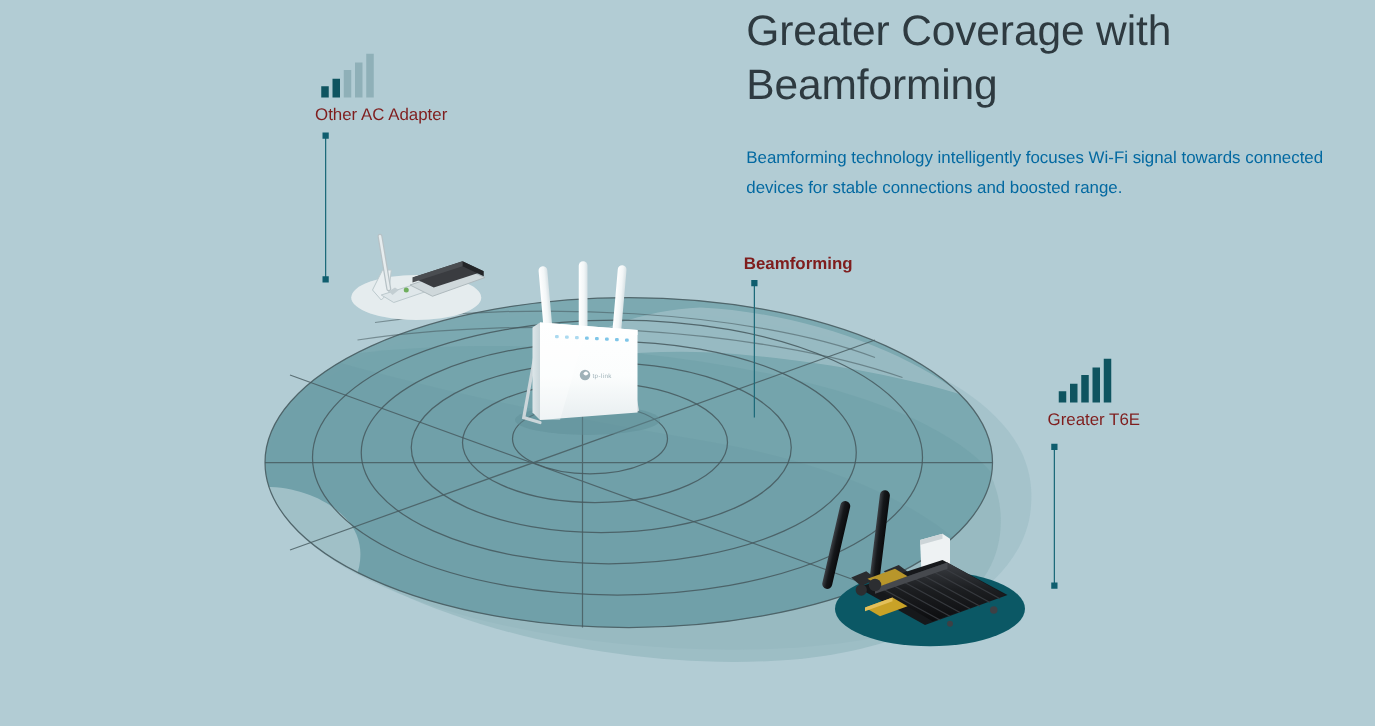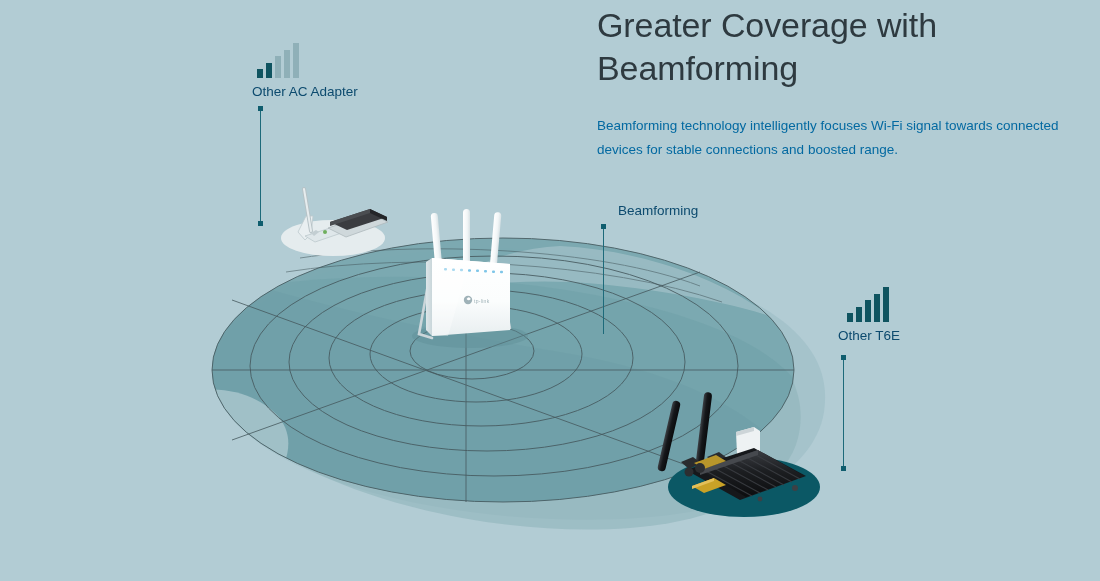--- a/index.html
+++ b/index.html
@@ -31,26 +31,26 @@
     padding-top:24px;
     font-size:13.5px;
     line-height:1.72;
     color:#0369a1;
   }
 
   
   .label{
     position:absolute;
     font-size:13.5px;
-    color:#0c4a6e;
+    color:#7f1d1d;
     white-space:nowrap;
   }
   #label-other-ac-adapter{left:252px;top:84px;}
   #label-archer-t6e{left:838px;top:328px;}
-  #label-beamforming{left:618px;top:203px;}
+  #label-beamforming{left:595px;top:203px;font-weight:bold;}
 
   
   .bars{position:absolute;display:flex;align-items:flex-end;gap:3px;height:36px;}
   .bars .bar{width:6px;border-radius:0;}
   #bars-other-ac-adapter{left:257px;top:42px;}
   #bars-archer-t6e{left:847px;top:286px;}
 
   
   .leader{position:absolute;width:1px;background:#1d6a7a;}
   .leader .dot{
@@ -286,21 +286,21 @@
     <span class="dot bot"></span>
   </div>
 
   <div class="bars" id="bars-archer-t6e">
       <span class="bar" style="height: 9px; background: rgb(15, 84, 96);"></span>
       <span class="bar" style="height: 15.5px; background: rgb(15, 84, 96);"></span>
       <span class="bar" style="height: 22px; background: rgb(15, 84, 96);"></span>
       <span class="bar" style="height: 28.5px; background: rgb(15, 84, 96);"></span>
       <span class="bar" style="height: 35px; background: rgb(15, 84, 96);"></span>
     </div>
-  <div class="label" id="label-archer-t6e">Other T6E</div>
+  <div class="label" id="label-archer-t6e">Greater T6E</div>
   <div class="leader" id="leader-archer-t6e">
     <span class="dot top"></span>
     <span class="dot bot"></span>
   </div>
 
   <div class="label" id="label-beamforming">Beamforming</div>
   <div class="leader" id="leader-beamforming">
     <span class="dot top"></span>
 
   </div>

